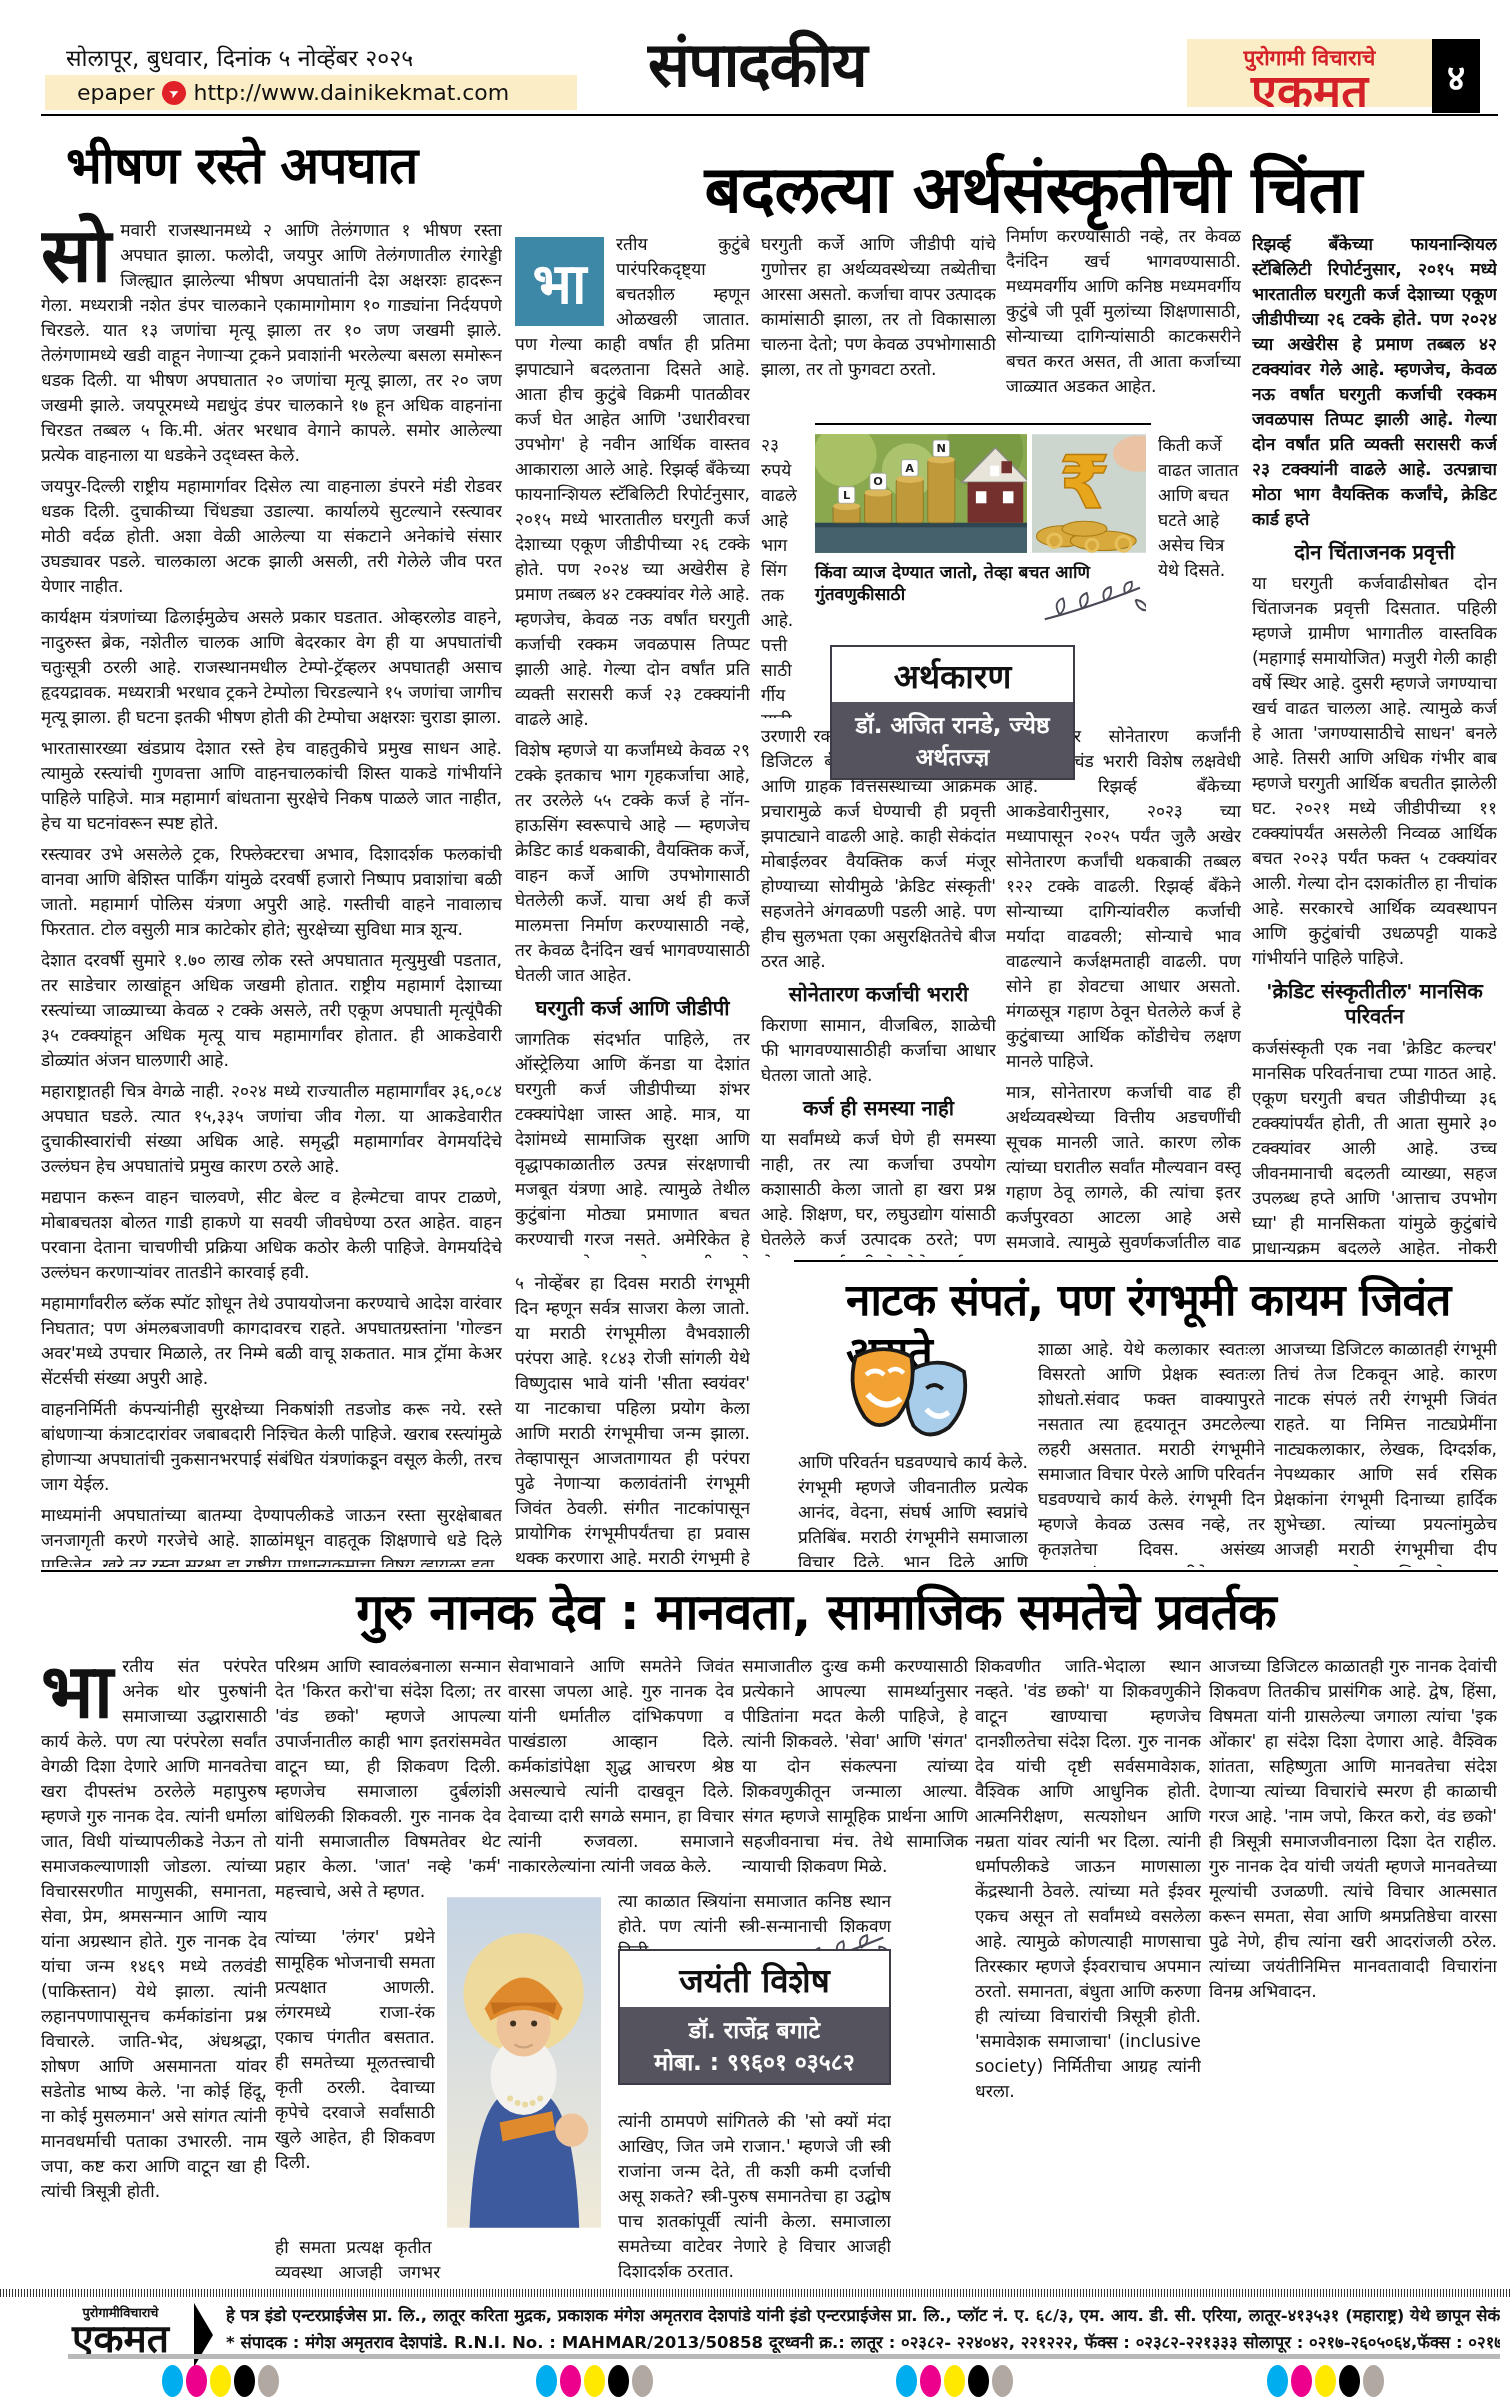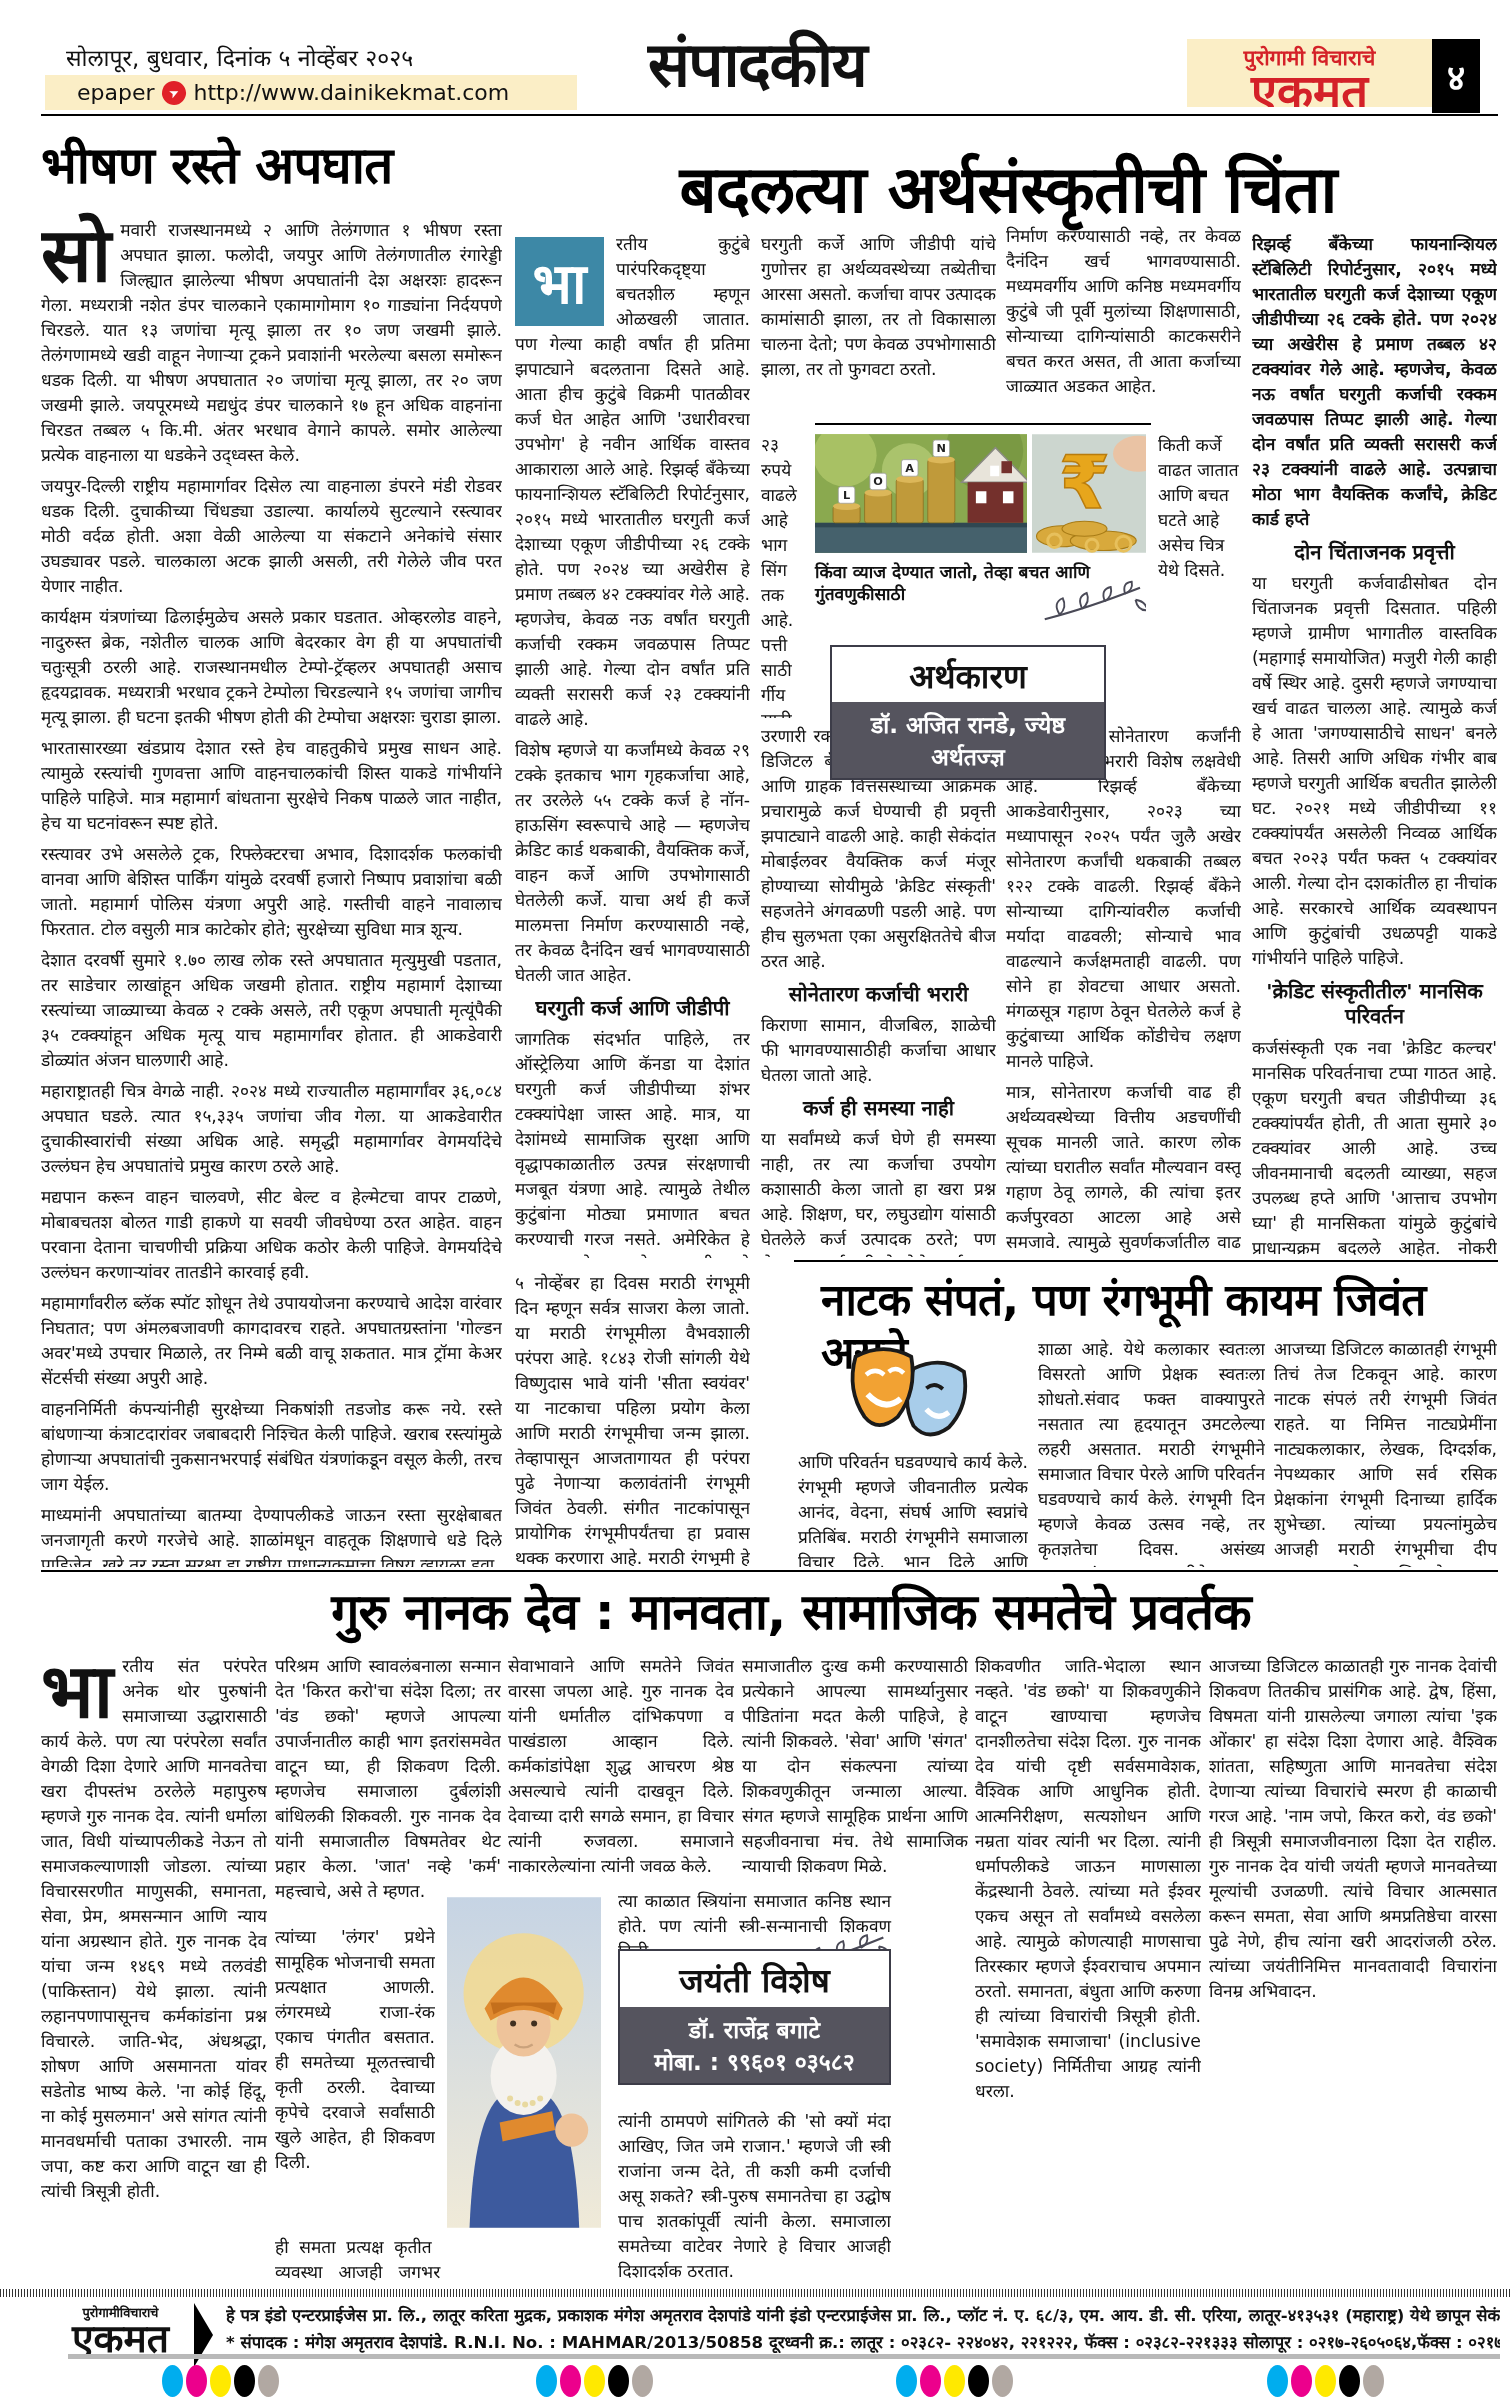--- a/index.html
+++ b/index.html
@@ -6,21 +6,21 @@
   body { background:#888; font-family:"DejaVu Sans", sans-serif; }
   .page { position:relative; width:1512px; height:2401px; background:#fff; margin:0 auto; overflow:hidden; color:#111; }
   .abs { position:absolute; }
   .col { position:absolute; overflow:hidden; }
   .col p, .wide p { font-size:17.3px; line-height:25px; text-align:justify; margin:0 0 6px; }
   p.b { font-weight:bold; }
   .subhead { font-weight:bold; font-size:20.3px; line-height:25.6px; text-align:center; margin:7.5px 0 6px; }
   .dropcap { float:left; font-weight:bold; font-size:75px; line-height:63px; padding:6px 9px 0 0; }
   .dc-teal { float:left; width:89px; height:89px; background:#3d88a6; color:#fff; font-size:56px; font-weight:bold;
              display:flex; align-items:center; justify-content:center; margin:4.5px 12px 3px 0; }
-  .headline { font-weight:bold; color:#000; letter-spacing:-0.8px; }
+  .headline { font-weight:bold; color:#000; letter-spacing:-0.8px;margin-left:25px; }
   .cream { background:#fbeec6; }
   .rule { position:absolute; background:#000; }
   
   .h-date { position:absolute; left:66px; top:41px; font-size:23px; white-space:nowrap; }
   .h-epaper { position:absolute; left:45px; top:75px; width:532px; height:35px; display:flex; align-items:center; gap:7.5px; padding-left:32px; font-size:22px; }
   .link-icon { width:24px; height:24px; border-radius:50%; background:#e02128; color:#fff; display:inline-flex; align-items:center; justify-content:center; font-size:12px; transform:rotate(-25deg); }
   .h-section { position:absolute; left:595px; top:19.6px; width:324px; height:90px; font-size:62px; font-weight:bold; text-align:center; letter-spacing:-1.5px; }
   .h-brand { position:absolute; left:1187px; top:39px; width:245px; height:68px; text-align:center; overflow:hidden; }
   .h-brand .tag { color:#d42128; font-weight:bold; font-size:21px; margin-top:3.8px; }
   .h-brand .name { color:#d42128; font-weight:bold; font-size:47px; line-height:42px; }
@@ -194,21 +194,21 @@
     <svg class="abs" style="left:226px;top:157px;" width="105" height="44" viewBox="0 0 140 58">
       <path d="M5,52 Q60,38 132,10" fill="none" stroke="#4a4a57" stroke-width="3"></path>
       <g fill="none" stroke="#4a4a57" stroke-width="2.5">
         <path d="M25,46 q-10,-16 4,-22 q6,12 -4,22"></path>
           <path d="M55,38 q-8,-16 6,-21 q5,12 -6,21"></path>
         <path d="M85,28 q-6,-16 8,-19 q3,12 -8,19"></path>
           <path d="M112,18 q-4,-15 9,-16 q2,11 -9,16"></path>
         <path d="M126,26 q14,2 16,14 q-13,1 -16,-14"></path>
       </g>
     </svg>
-    <div class="feat-box" style="width:276px;margin:39px 0 0 15px;">
+    <div class="feat-box" style="width:245px;margin:39px 0 0 15px;">
       <div class="ft">अर्थकारण</div>
       <div class="fbar"><span class="l1">डॉ. अजित रानडे, ज्येष्ठ अर्थतज्ज्ञ</span></div>
     </div>
   </div>
 
   <div class="rule" style="left:794px;top:1260px;width:704px;height:2.3px;"></div>
   <div class="abs headline" style="left:821px;top:1273px;width:678px;font-size:44px;line-height:53px;">नाटक संपतं, पण रंगभूमी कायम जिवंत असते</div>
 
   <div class="col" style="left:515px;top:1271px;width:235px;height:295px;">
     <div>

